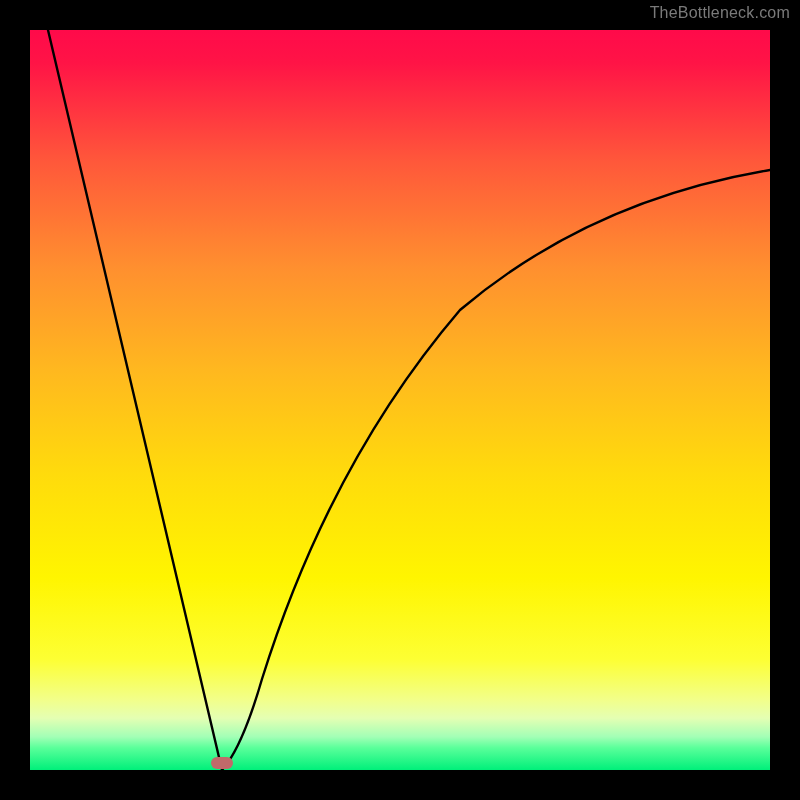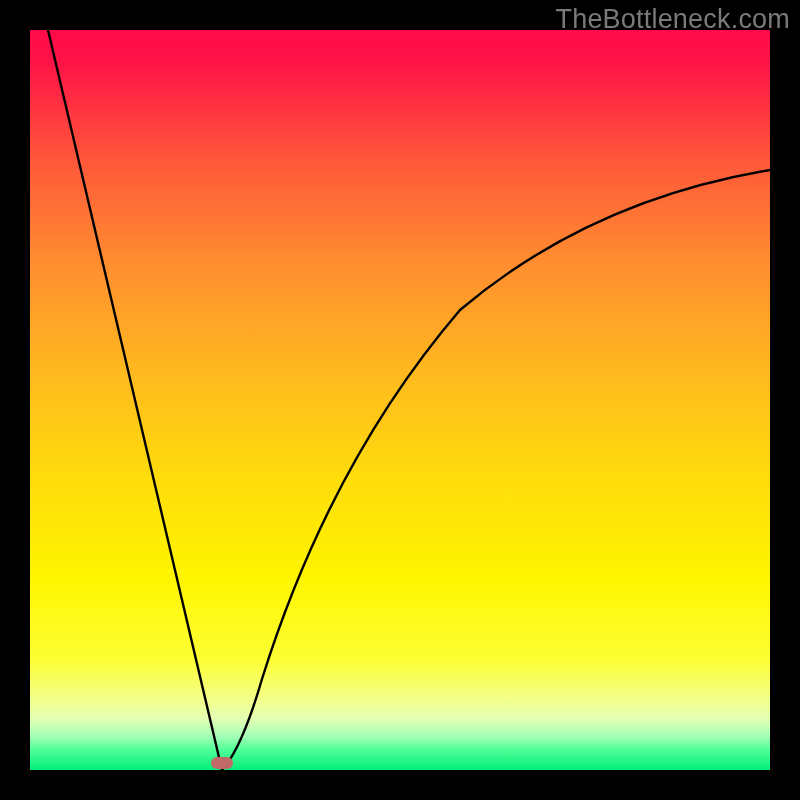--- a/index.html
+++ b/index.html
@@ -39,21 +39,21 @@
       #a3ffb6 95.5%,
       #5aff9a 97%,
       #00f07a 100%
     );
   }
   .watermark {
     position: absolute;
     top: 4px;
     right: 10px;
     color: #7a7a7a;
-    font-size: 27px;
+    font-size: 16px;
     font-weight: 500;
     letter-spacing: 0.2px;
     user-select: none;
   }
   svg.curve {
     position: absolute;
     top: 0;
     left: 0;
     width: 740px;
     height: 740px;

